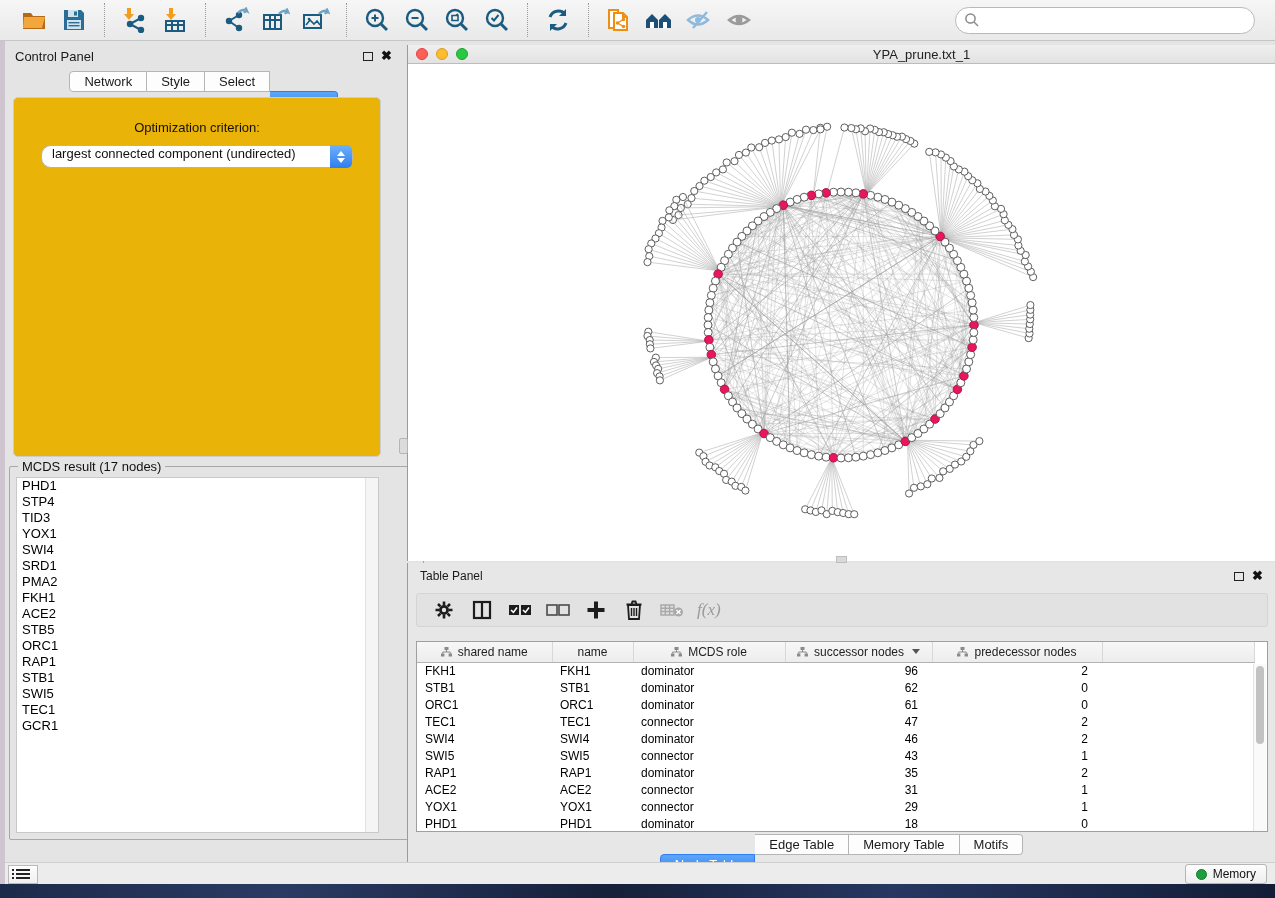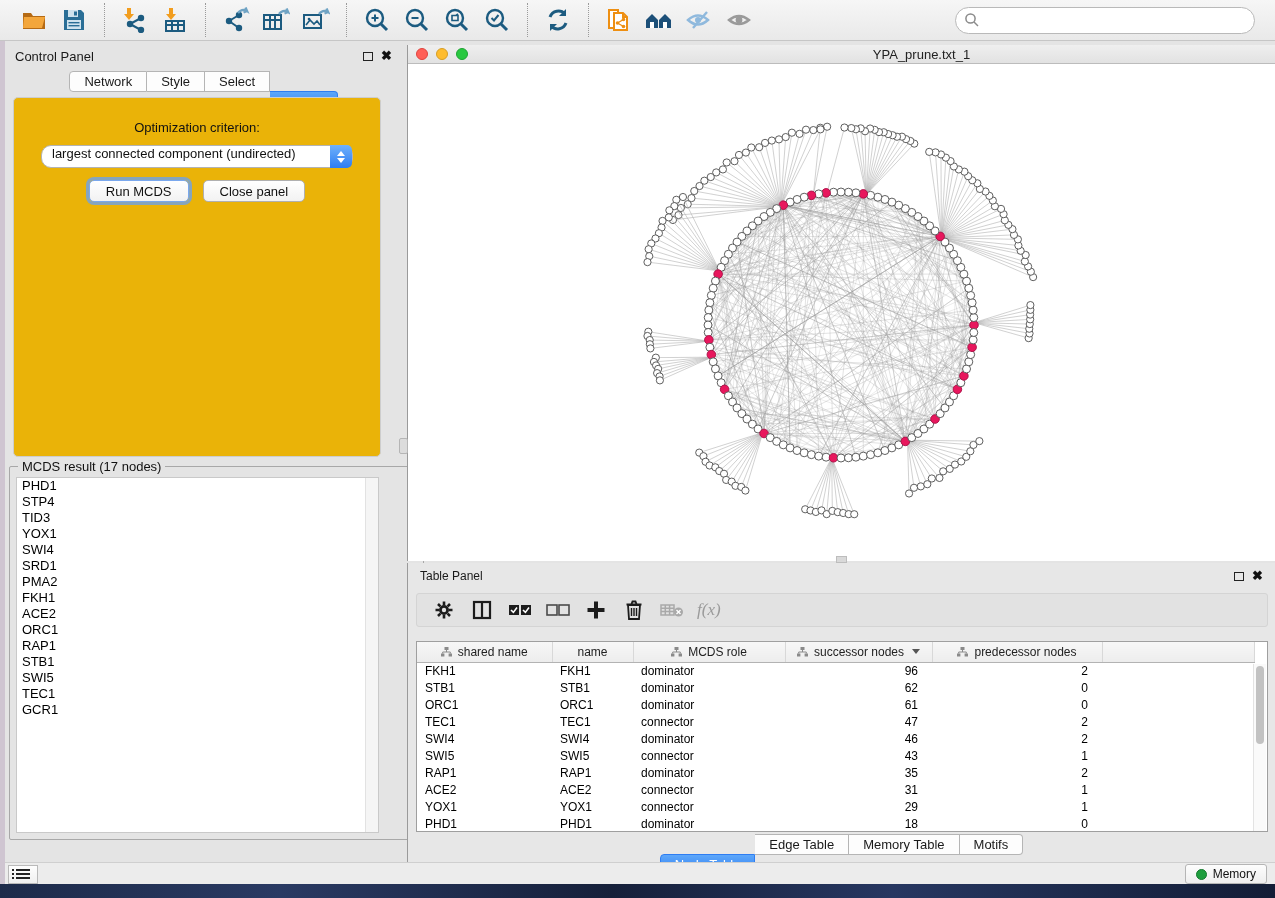--- a/index.html
+++ b/index.html
@@ -293,39 +293,36 @@
 
     <div class="cp-body">
       <div class="opt-label">Optimization criterion:</div>
       <div class="select-box">
         <span>largest connected component (undirected)</span>
         <span class="select-cap">
           <span class="caret-up"></span>
             <span class="caret-down"></span>
         </span>
       </div>
-      <div class="btn-row">
-        <button class="mac-btn focused">Run MCDS</button>
-        <button class="mac-btn">Close panel</button>
-      </div>
     </div>
 
     <div class="result-fieldset">
       <span class="result-legend">MCDS result (17 nodes)</span>
       <div class="result-list">
         <div class="result-scroll"></div>
       <div class="mcds-item">PHD1</div>
           <div class="mcds-item">STP4</div>
           <div class="mcds-item">TID3</div>
           <div class="mcds-item">YOX1</div>
           <div class="mcds-item">SWI4</div>
           <div class="mcds-item">SRD1</div>
           <div class="mcds-item">PMA2</div>
           <div class="mcds-item">FKH1</div>
           <div class="mcds-item">ACE2</div>
+          <div class="mcds-item">STB5</div>
           <div class="mcds-item">ORC1</div>
           <div class="mcds-item">RAP1</div>
           <div class="mcds-item">STB1</div>
           <div class="mcds-item">SWI5</div>
           <div class="mcds-item">TEC1</div>
           <div class="mcds-item">GCR1</div>
         </div>
     </div>
   </div>
 

